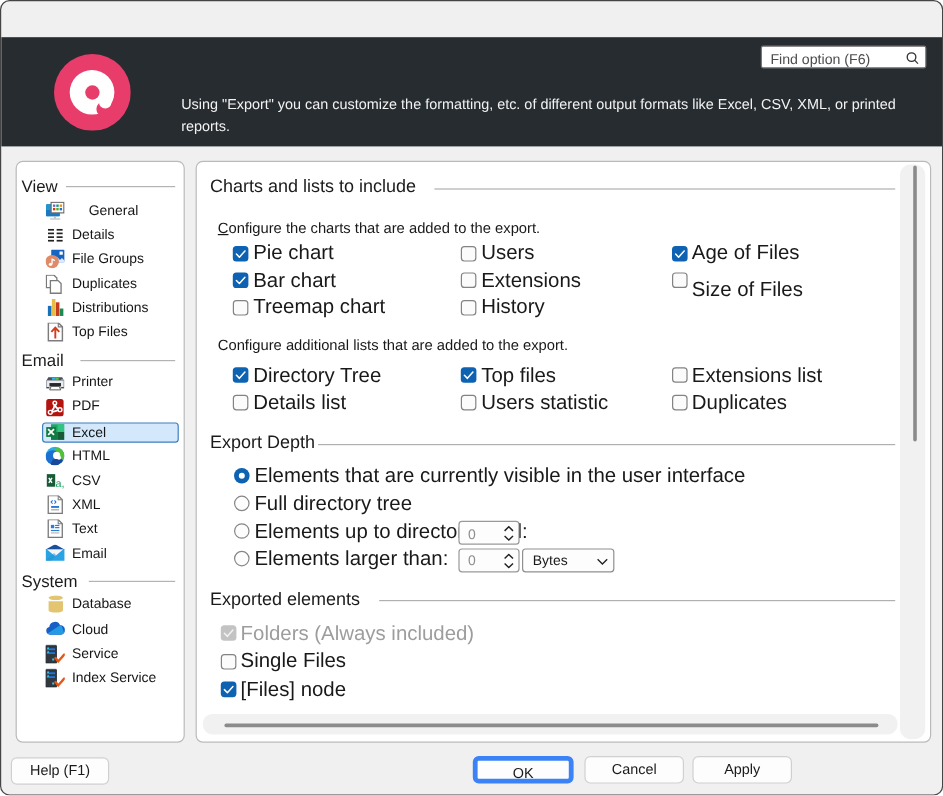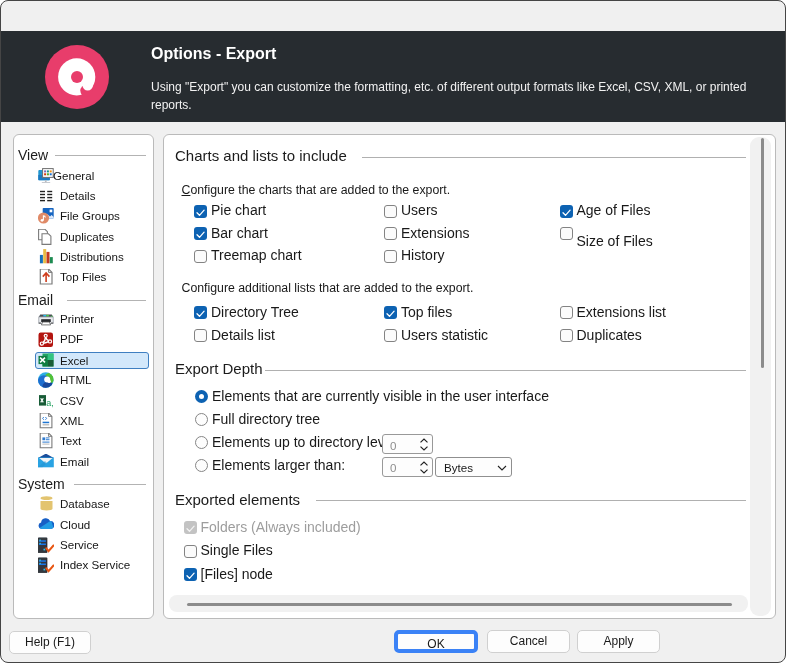--- a/index.html
+++ b/index.html
@@ -26,21 +26,21 @@
         border:1px solid #bababa;border-radius:6px;box-sizing:border-box}
   
   .shead{position:absolute;font-size:14px;color:#1b1b1b}
   .sline{position:absolute;height:1px;background:#b3b3b3}
   .item{position:absolute;font-size:11.6px;color:#151515;white-space:nowrap}
   .ico{position:absolute;width:16px;height:16px;left:37px}
   
   .gtitle{position:absolute;font-size:15px;color:#1b1b1b;white-space:nowrap}
   .gline{position:absolute;height:1px;background:#b0b0b0}
   .sub{position:absolute;font-size:12.3px;color:#191919;white-space:nowrap}
-  .lb{position:absolute;font-size:14px;color:#191919;white-space:nowrap;line-height:13px}
+  .lb{position:absolute;font-size:17px;color:#191919;white-space:nowrap;line-height:13px}
   .cb{position:absolute;width:13px;height:13px;border-radius:3px;box-sizing:border-box}
   .cbon{background:#0d62b2}
   .cboff{background:#fbfbfb;border:1px solid #838383}
   .cbdis{background:#c3c3c3}
   .rd{position:absolute;width:13px;height:13px;border-radius:50%;box-sizing:border-box}
   .rdoff{background:#fdfdfd;border:1px solid #868686}
   .rdon{background:#0d62b2}
   .rdon i{position:absolute;left:4px;top:4px;width:5px;height:5px;border-radius:50%;background:#fff}
   .spin{position:absolute;width:51px;height:20px;background:#fdfdfd;border:1px solid #999;
         border-radius:3px;box-sizing:border-box}
@@ -63,43 +63,49 @@
 <div id="win">
 
   <div id="header">
     <svg class="abs" style="left:44px;top:14px" width="64" height="64" viewBox="0 0 64 64">
       <circle cx="32" cy="32" r="32" fill="#e83d6b"></circle>
       <circle cx="31.7" cy="31.9" r="18.6" fill="#fff"></circle>
       <circle cx="32" cy="32.1" r="6" fill="#e83d6b"></circle>
       <circle cx="41.5" cy="45.8" r="6.2" fill="#e83d6b"></circle>
       <circle cx="42.7" cy="40.3" r="5.2" fill="#fff"></circle>
     </svg>
-    <div id="htitle">Options - Export</div>
     <div id="hdesc">Using "Export" you can customize the formatting, etc. of different output formats like Excel, CSV, XML, or printed<br>reports.</div>
+    <div id="search">
+      <span>Find option (F6)</span>
+      <svg class="abs" style="left:119px;top:3px" width="13" height="13" viewBox="0 0 13 13">
+        <circle cx="5.6" cy="5.6" r="3.6" fill="none" stroke="#333" stroke-width="1.1"></circle>
+        <path d="M8.3 8.3 L11 11" stroke="#333" stroke-width="1.1"></path>
+      </svg>
+    </div>
   </div>
 
   <div id="side"></div>
   <div id="sidecontent">
     <div class="shead" style="left:17px;top:146px">View</div>
     <div class="sline" style="left:54px;top:154px;width:91px"></div>
 
     <svg class="ico" style="top:166.8px" viewBox="0 0 16 16">
       <rect x="0.3" y="2" width="11.5" height="10.2" rx="1" fill="#2095cf"></rect>
       <rect x="0.3" y="7" width="11.5" height="5.2" fill="#1b78c0"></rect>
       <rect x="6.9" y="12.2" width="1.7" height="1.8" fill="#b9bcc2"></rect>
       <rect x="3.7" y="13.9" width="8.6" height="1.2" rx="0.6" fill="#c6c9cf"></rect>
       <rect x="4.6" y="0.6" width="10.6" height="8.8" fill="#fff" stroke="#6e6e6e" stroke-width="1"></rect>
       <rect x="6.1" y="2.4" width="2" height="2" fill="#7b64b8"></rect>
       <rect x="8.9" y="2.4" width="2" height="2" fill="#13928a"></rect>
       <rect x="11.7" y="2.4" width="2" height="2" fill="#f29110"></rect>
       <rect x="6.1" y="5.3" width="2" height="2" fill="#d33a0e"></rect>
       <rect x="8.9" y="5.3" width="2" height="2" fill="#55a820"></rect>
       <rect x="11.7" y="5.3" width="2" height="2" fill="#1771d8"></rect>
     </svg>
-    <div class="item" style="left:52px;top:167.8px">General</div>
+    <div class="item" style="left:73px;top:167.8px">General</div>
 
     <svg class="ico" style="top:187.1px" viewBox="0 0 16 16">
       <g fill="#222">
         <rect x="2" y="2.8" width="5" height="1.4"></rect>
           <rect x="9.2" y="2.8" width="5" height="1.4"></rect>
         <rect x="2" y="5.8" width="5" height="1.4"></rect>
           <rect x="9.2" y="5.8" width="5" height="1.4"></rect>
         <rect x="2" y="8.9" width="5" height="1.4"></rect>
           <rect x="9.2" y="8.9" width="5" height="1.4"></rect>
         <rect x="2" y="11.9" width="5" height="1.4"></rect>

